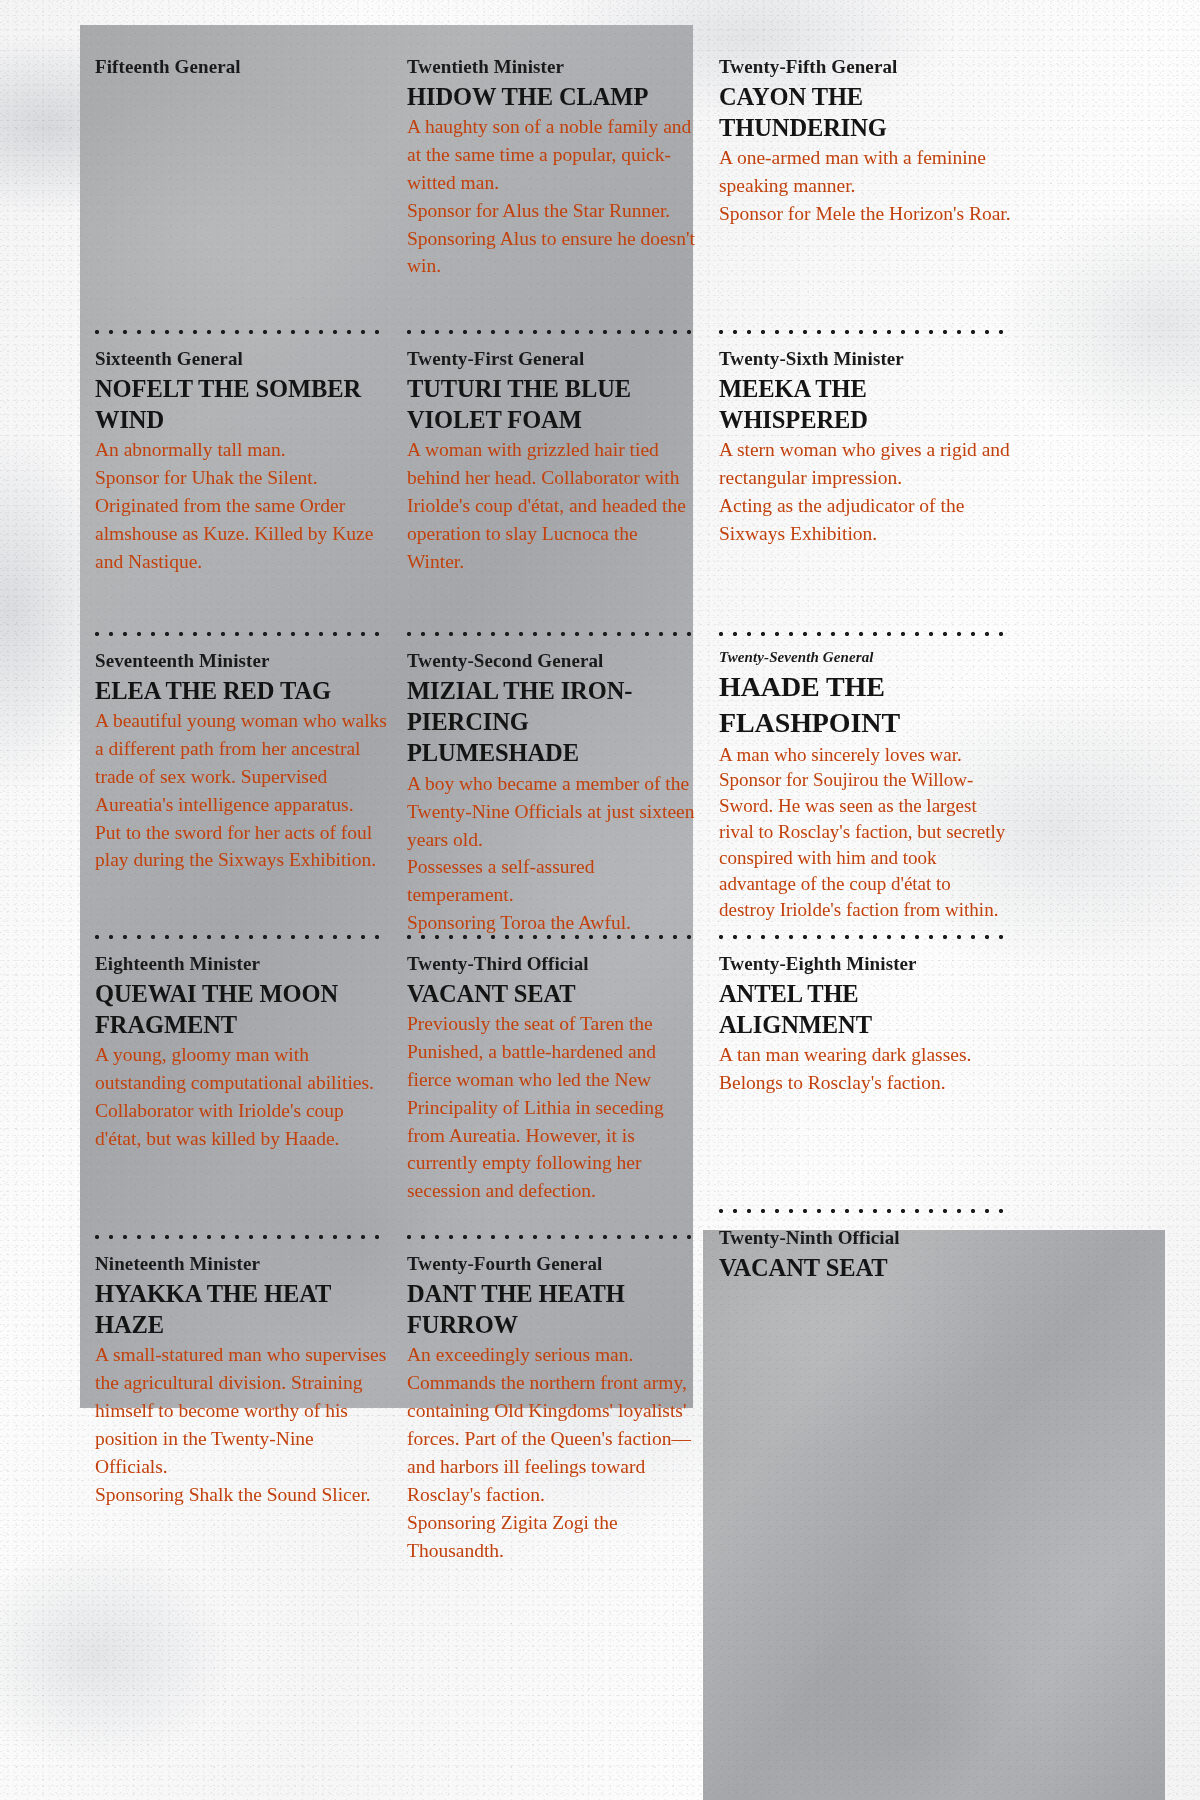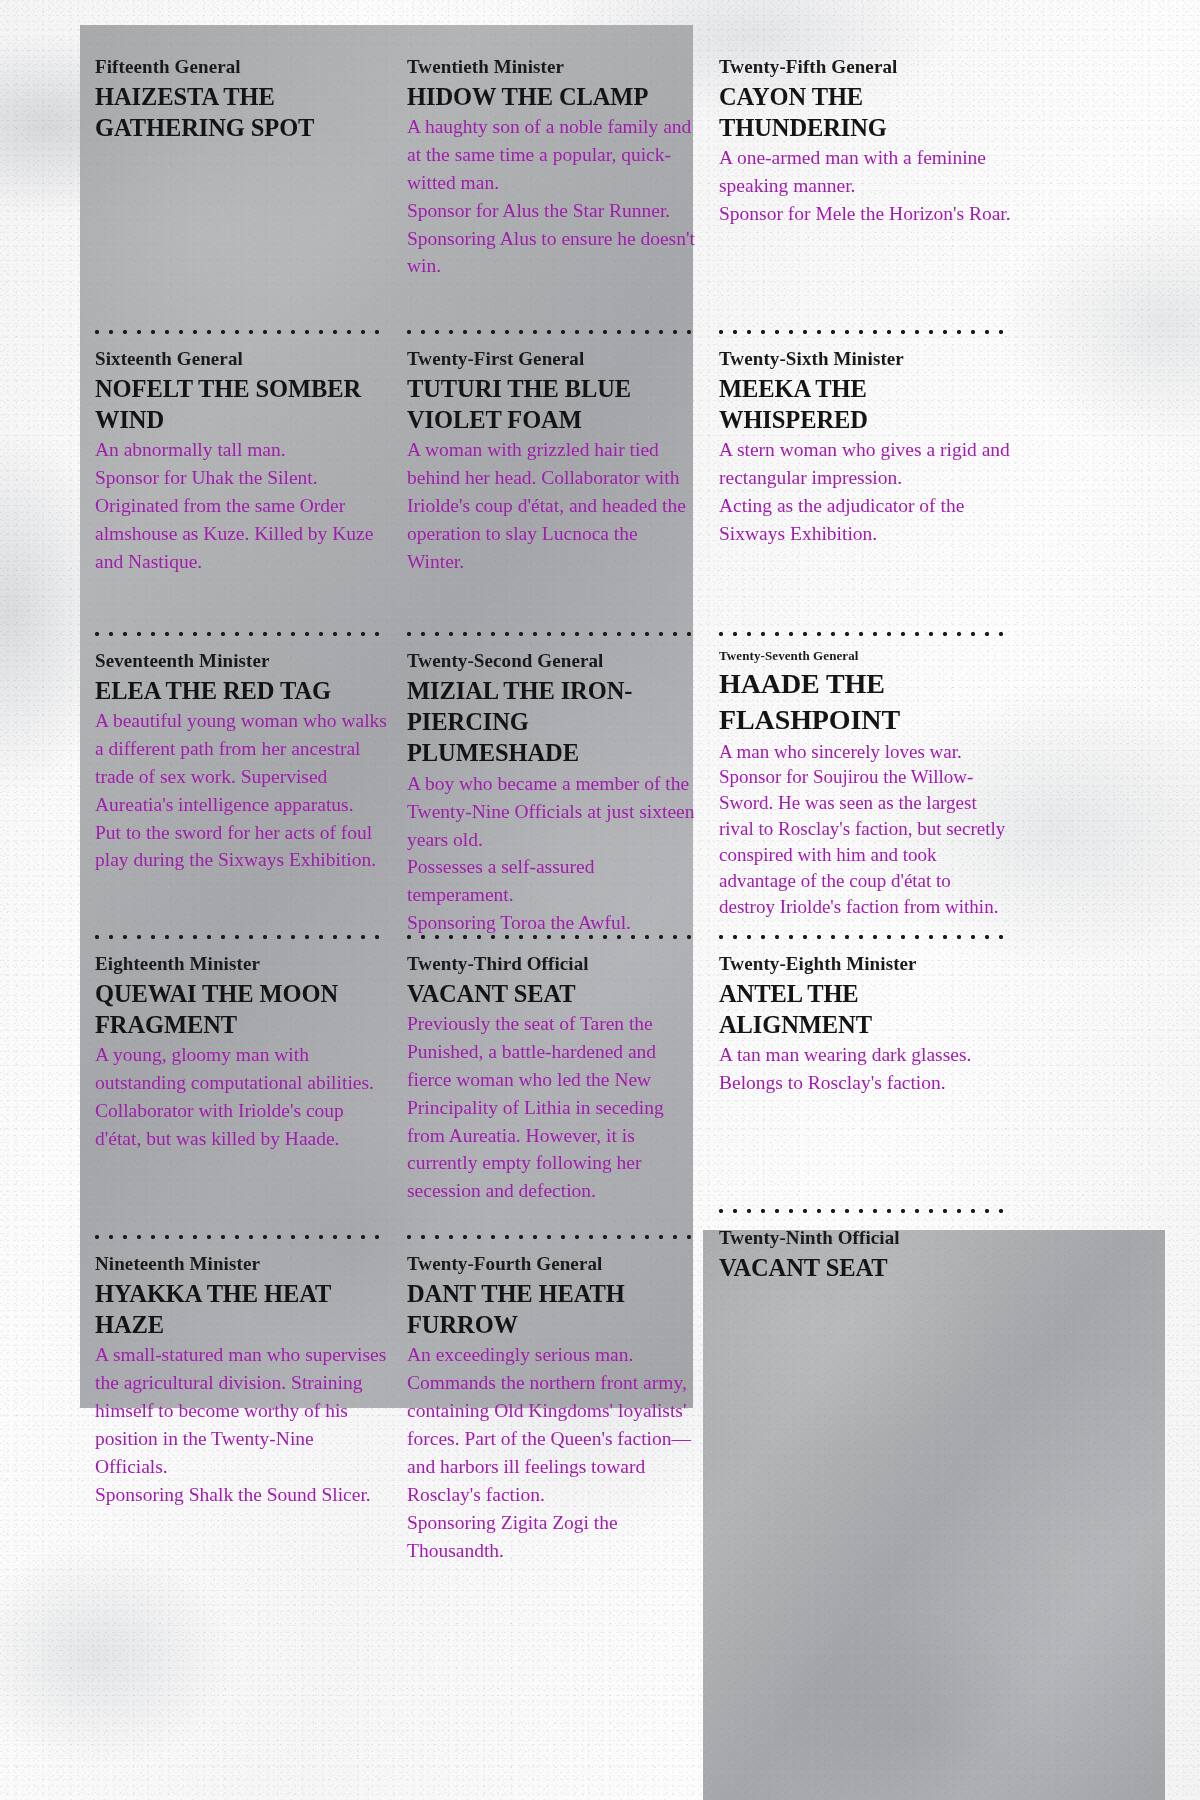--- a/index.html
+++ b/index.html
@@ -130,26 +130,26 @@
     font-weight: bold;
     font-size: 24.5px;
     line-height: 1.28;
     letter-spacing: -0.1px;
     color: #141414;
     margin-bottom: 1px;
   }
   .desc {
     font-size: 19.5px;
     line-height: 1.43;
-    color: #a21caf;
+    color: #c2410c;
     white-space: pre-line;
   }
 
   
-  .entry.condensed .rank { font-size: 13px; }
+  .entry.condensed .rank { font-size: 15px; font-style: italic; }
   .entry.condensed .name { font-size: 28px; }
   .entry.condensed .desc { font-size: 19px; line-height: 1.36; }
 </style>
 </head>
 <body>
 
 <div id="paper-texture"></div>
 <div id="paper-grain"></div>
 
 <div id="panel-main" class="gray-panel"></div>
@@ -158,21 +158,20 @@
 <div id="grid">
 
   <div class="vrule" id="vrule-1"></div>
   <div class="vrule" id="vrule-2"></div>
 
   <div class="col" id="col-1">
 
     <div class="entry no-rule" style="top:38px">
 
       <div class="rank">Fifteenth General</div>
-      <div class="name">HAIZESTA THE GATHERING SPOT</div>
     </div>
 
     <div class="entry" style="top:330px">
       <div class="hrule"></div>
       <div class="rank">Sixteenth General</div>
       <div class="name">NOFELT THE SOMBER WIND</div>
       <div class="desc">An abnormally tall man.
 Sponsor for Uhak the Silent.
 Originated from the same Order almshouse as Kuze. Killed by Kuze and Nastique.</div>
     </div>

